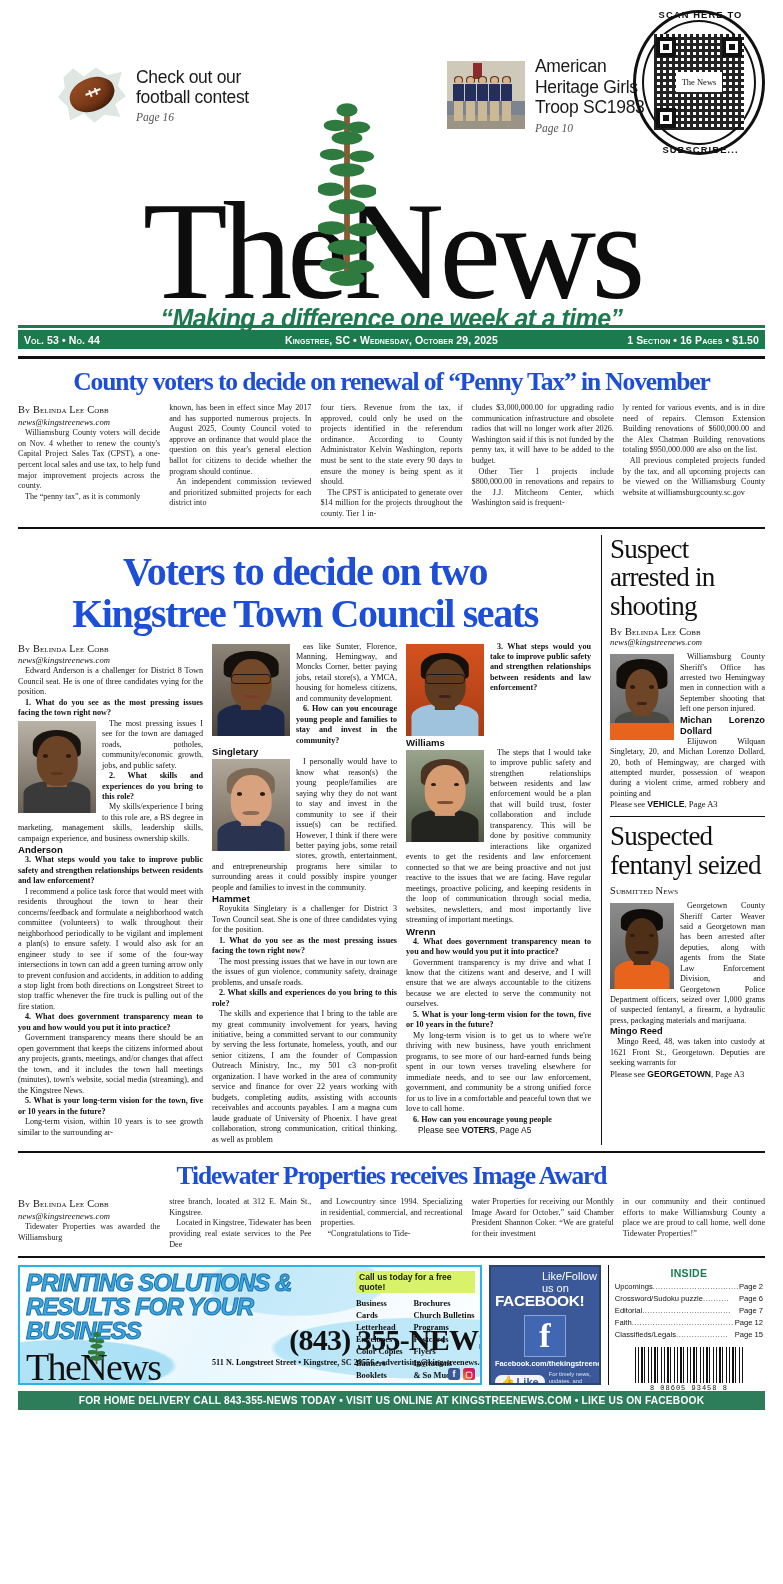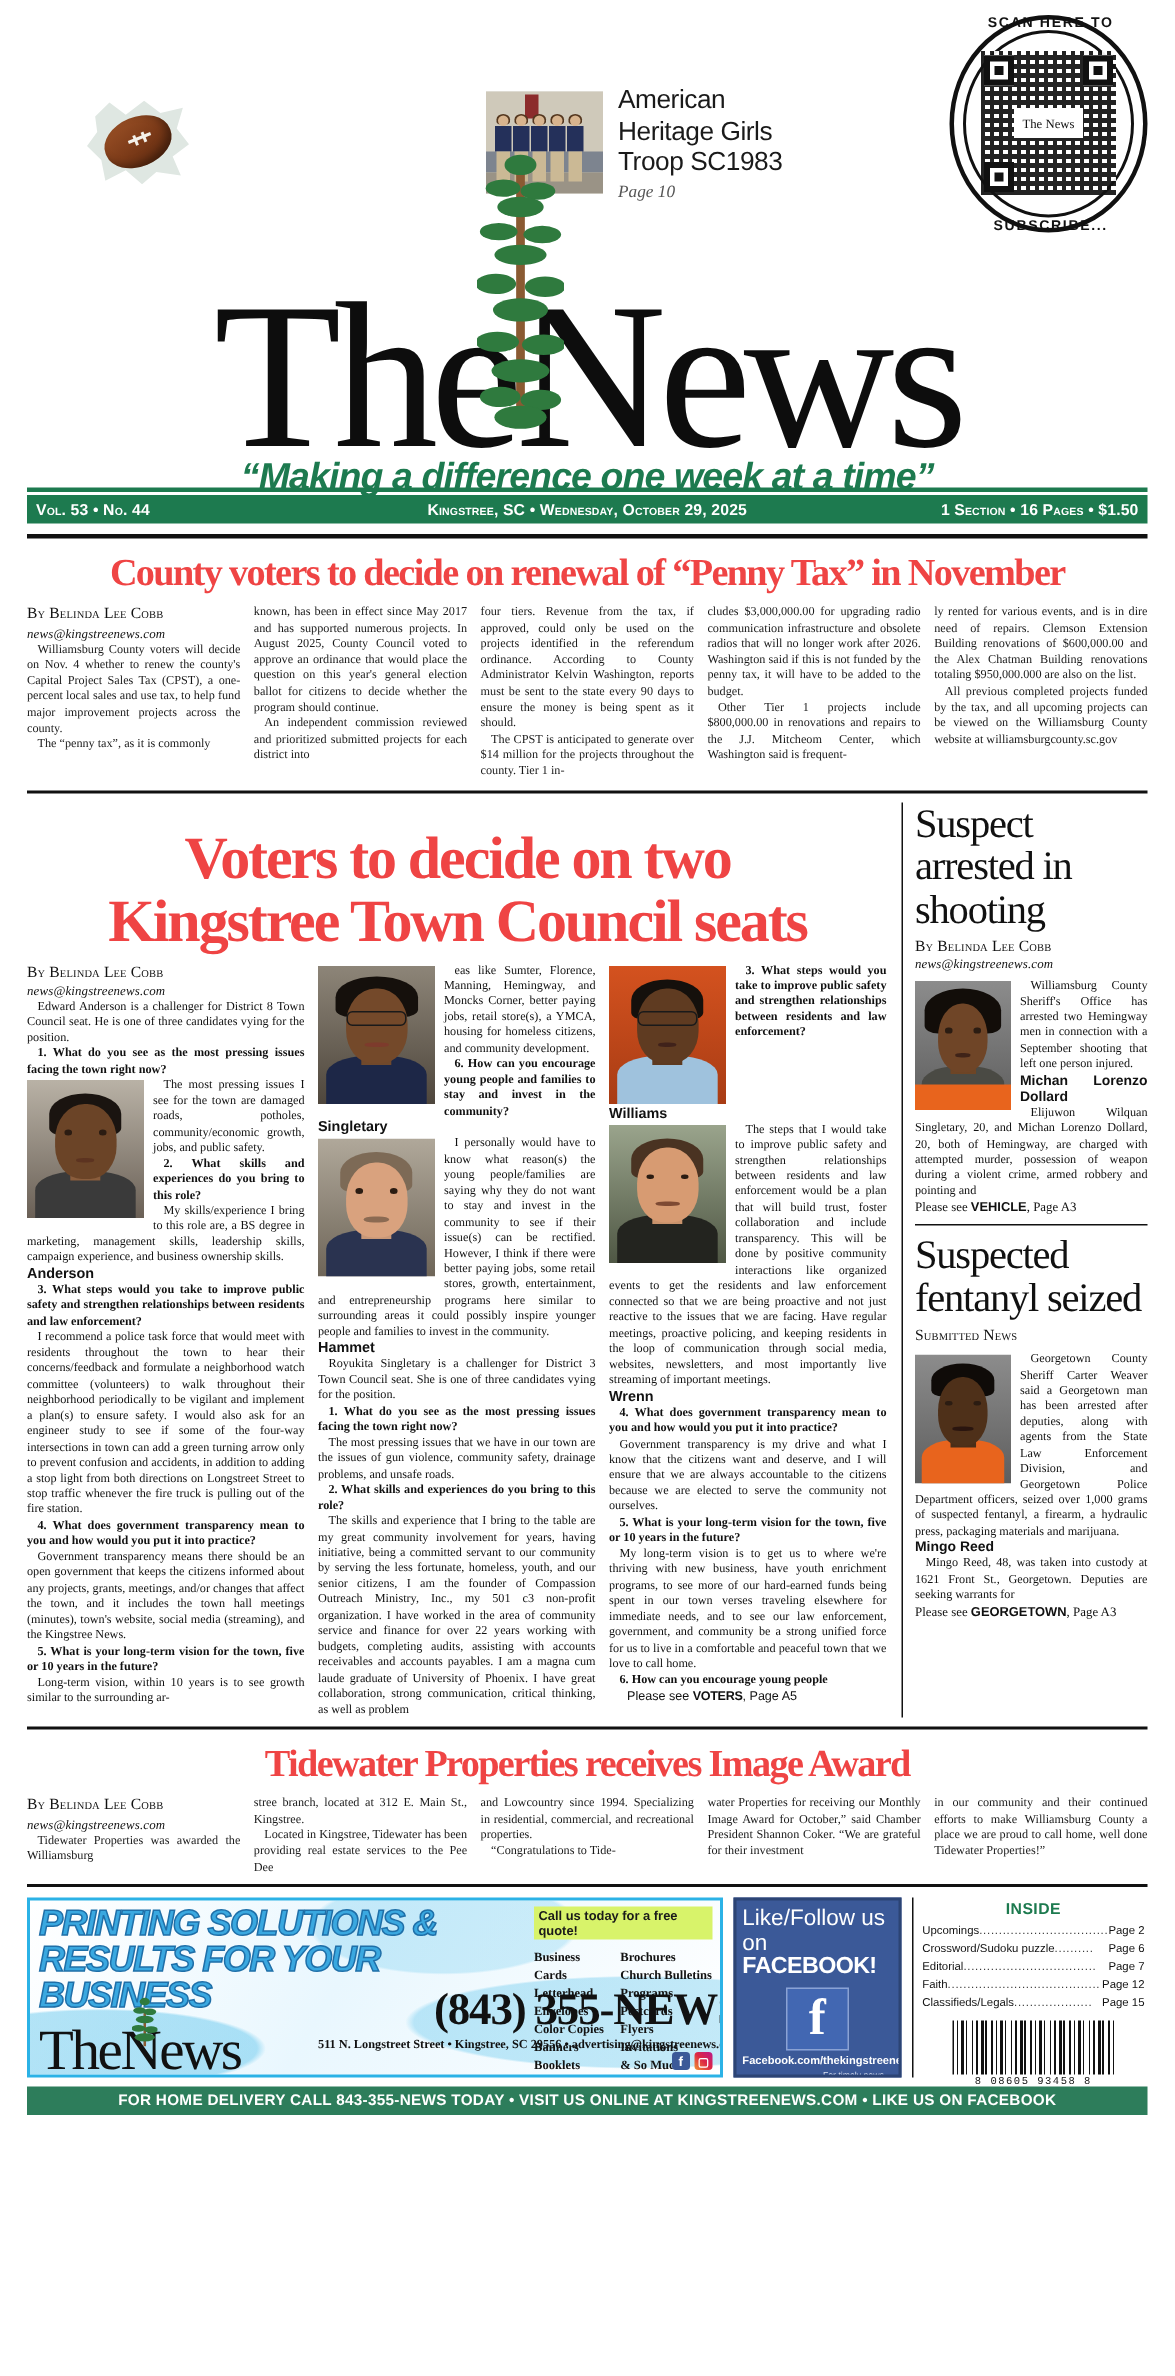--- a/index.html
+++ b/index.html
@@ -200,21 +200,21 @@
   .page-body { padding: 0 18px; }
   .hr-thick { height: 3px; background: #111; margin-top: 7px; }
   .hr-thin  { height: 1px; background: #111; }
   .hr-mid   { height: 2px; background: #111; }
 
   .story-head {
     font-family: "Liberation Serif", serif;
     font-weight: 700;
     text-align: center;
     letter-spacing: -1.1px;
-    color: #ef4444;
+    color: #1d4ed8;
   }
   .h-penny { font-size: 25.5px; margin: 8px 0 6px; }
   .h-voters { font-size: 40px; line-height: 1.05; letter-spacing: -1.4px; margin: 16px 0 0; }
   .h-tide { font-size: 25.5px; margin: 8px 0 6px; }
 
   .byline {
     font-family: "Liberation Serif", serif;
     font-size: 9.2px;
     letter-spacing: .1px;
     color: #111;
@@ -405,21 +405,21 @@
 
   .ad-fb {
     width: 118px;
     background: #3b5998;
     border: 2px solid #2c4474;
     color: #fff;
     position: relative;
     padding: 3px 4px;
     overflow: hidden;
   }
-  .ad-fb .l1 { font-family:"Liberation Sans",sans-serif; font-size: 15px; }
+  .ad-fb .l1 { font-family:"Liberation Sans",sans-serif; font-size: 11px; margin-left: 47px; }
   .ad-fb .l2 { font-family:"Liberation Sans",sans-serif; font-weight:700; font-size: 15.5px; letter-spacing:-0.4px; margin-top:-2px;}
   .ad-fb .fsquare {
     width: 42px; height: 42px; background:#4267B2; border:1px solid #8aa2d4;
     margin: 5px auto 2px; display:flex; align-items:center; justify-content:center;
     font-family:"Liberation Serif",serif; font-weight:700; font-size: 34px; line-height:1; color:#fff;
   }
   .ad-fb .url { font-family:"Liberation Sans",sans-serif; font-weight:700; font-size: 7.4px; text-align:center; }
   .ad-fb .likebar { display:flex; align-items:center; gap:4px; margin-top:3px;}
   .ad-fb .likebtn {
     background:#f2f4f8; color:#3b5998; border-radius: 9px;
@@ -479,20 +479,27 @@
 </head>
 <body>
 
 <div class="teaser-strip">
 
   <div class="teaser teaser-1">
     <div class="football-img">
       <div class="burst"></div>
         <div class="ball"></div>
         <div class="lace"></div>
+    </div>
+    <div>
+      <div class="teaser-text-lines">
+        <div>Check out our</div>
+        <div>football contest</div>
+      </div>
+      <div class="teaser-page">Page 16</div>
     </div>
   </div>
 
   <div class="teaser teaser-2">
     <div class="girls-photo">
       <div class="wall"></div>
         <div class="flag"></div>
         <div class="floorline"></div>
         <div class="flr"></div>
       <div class="g" style="left:6px"></div>

